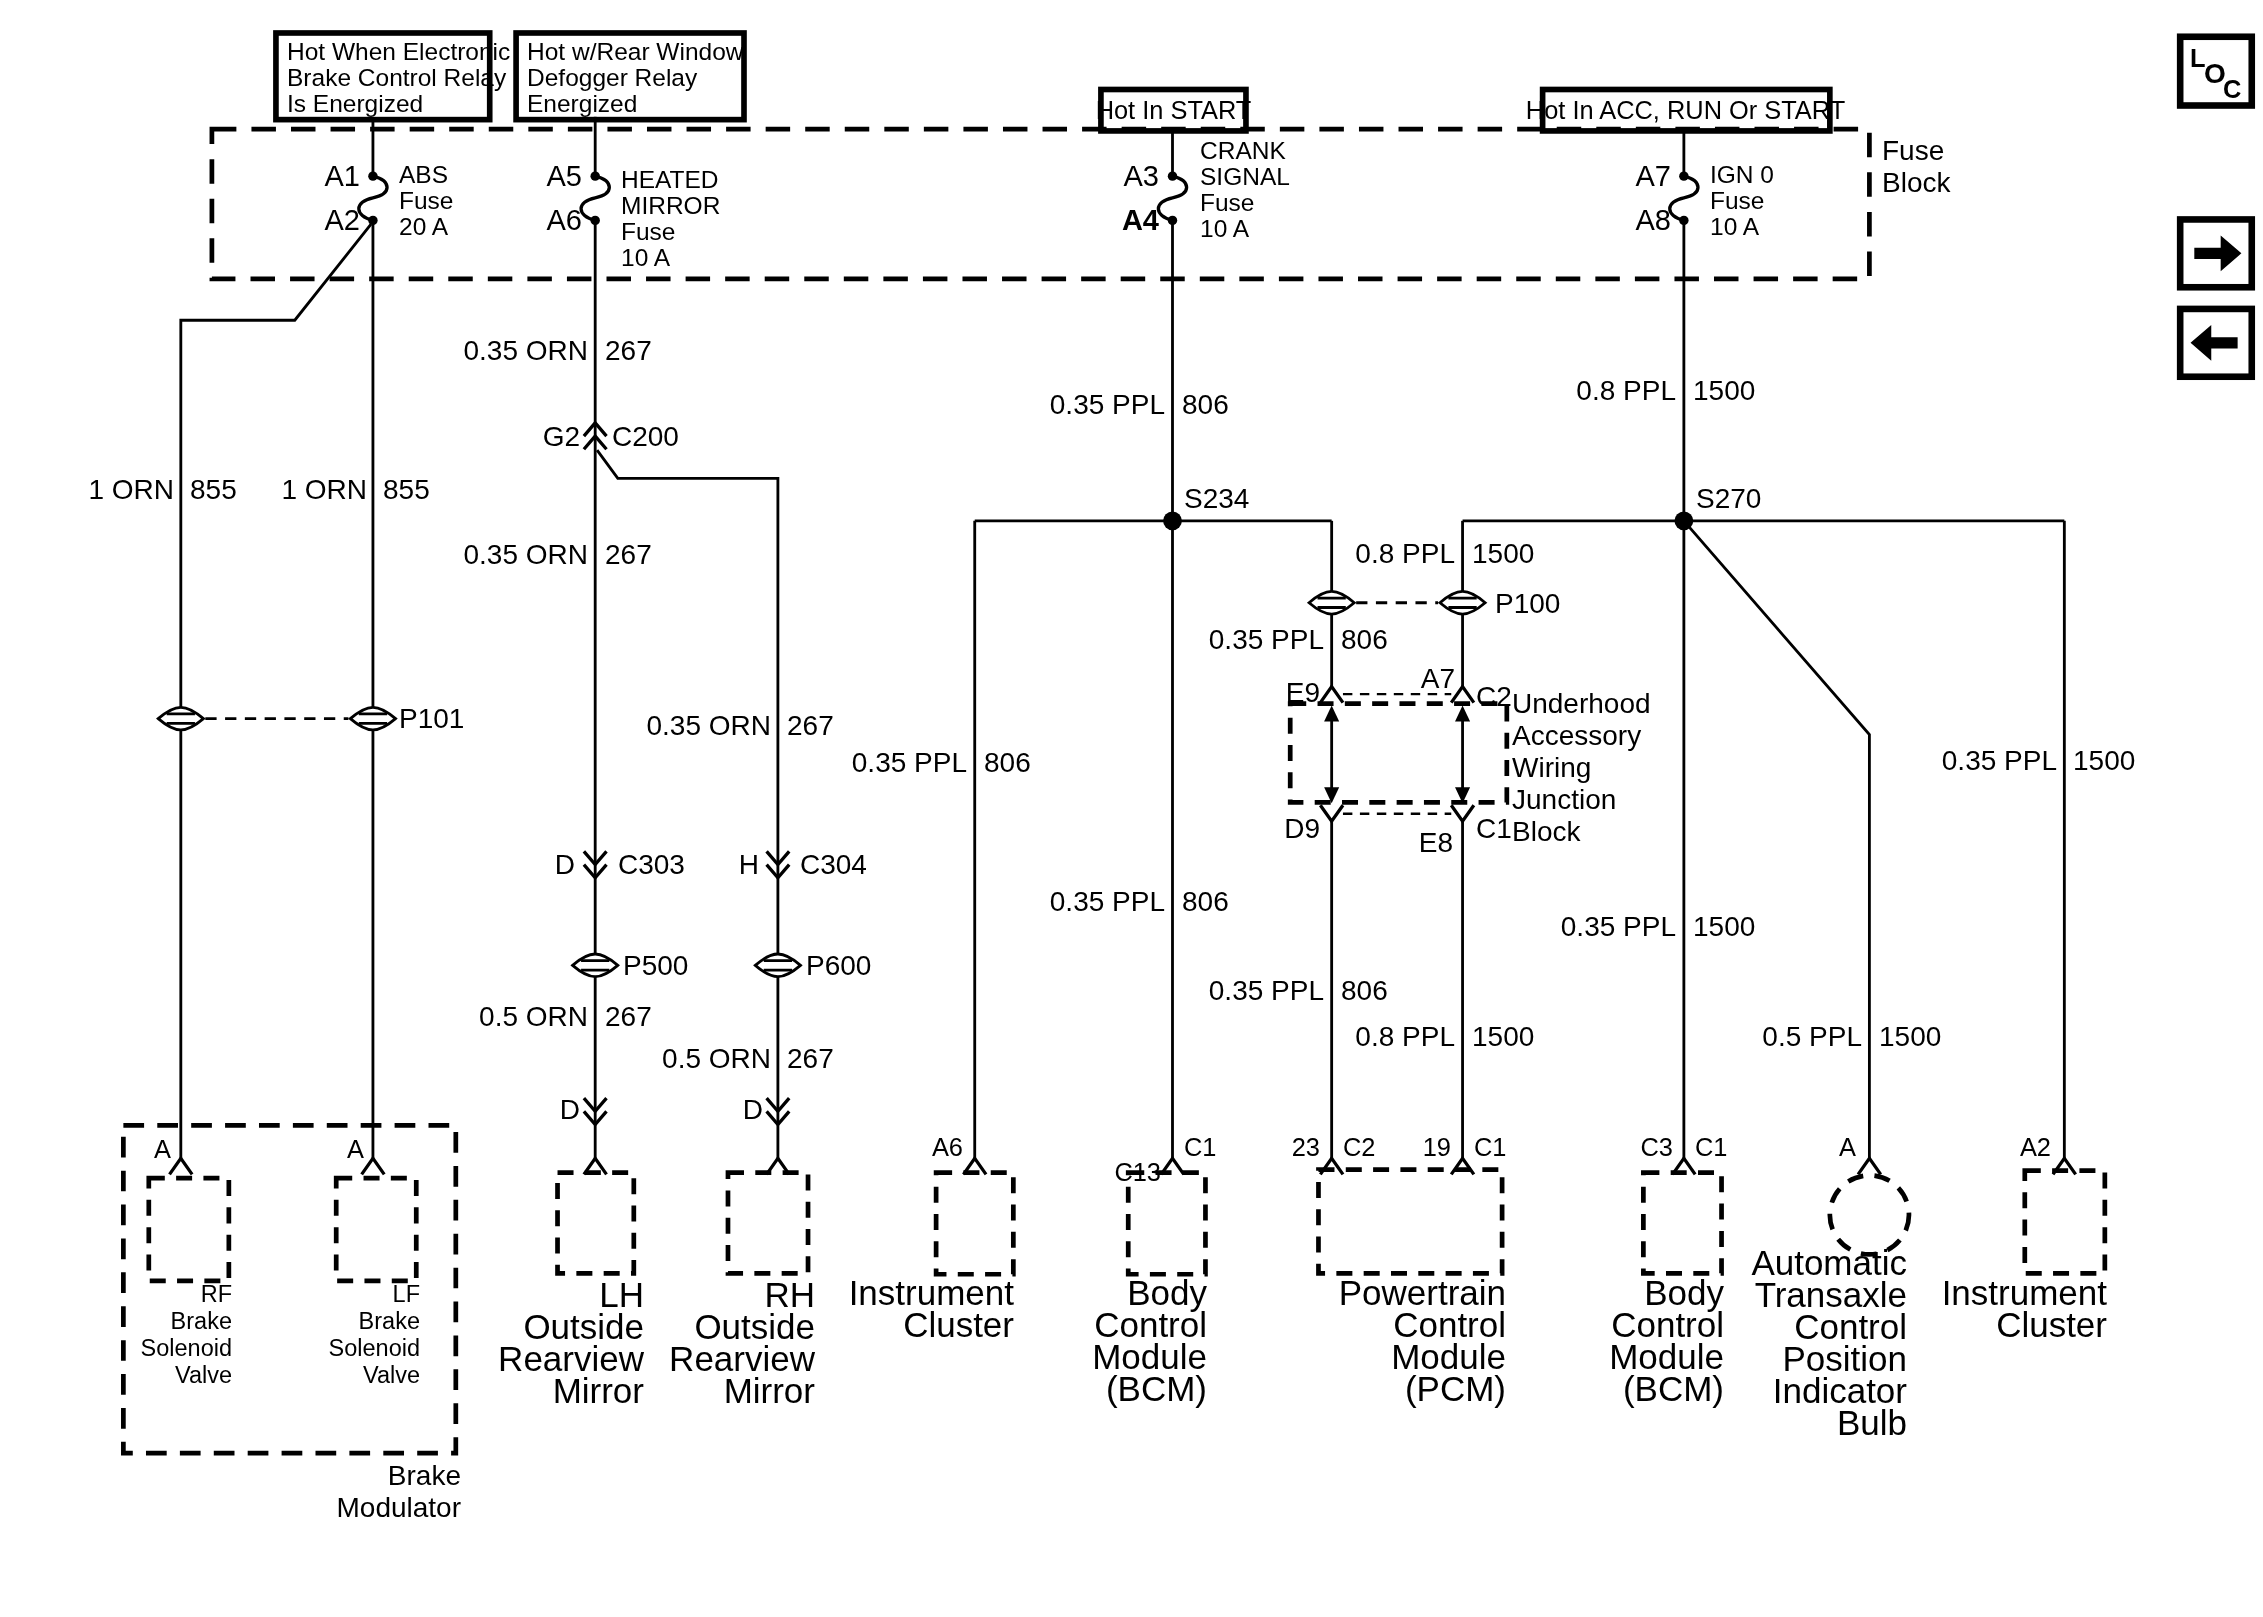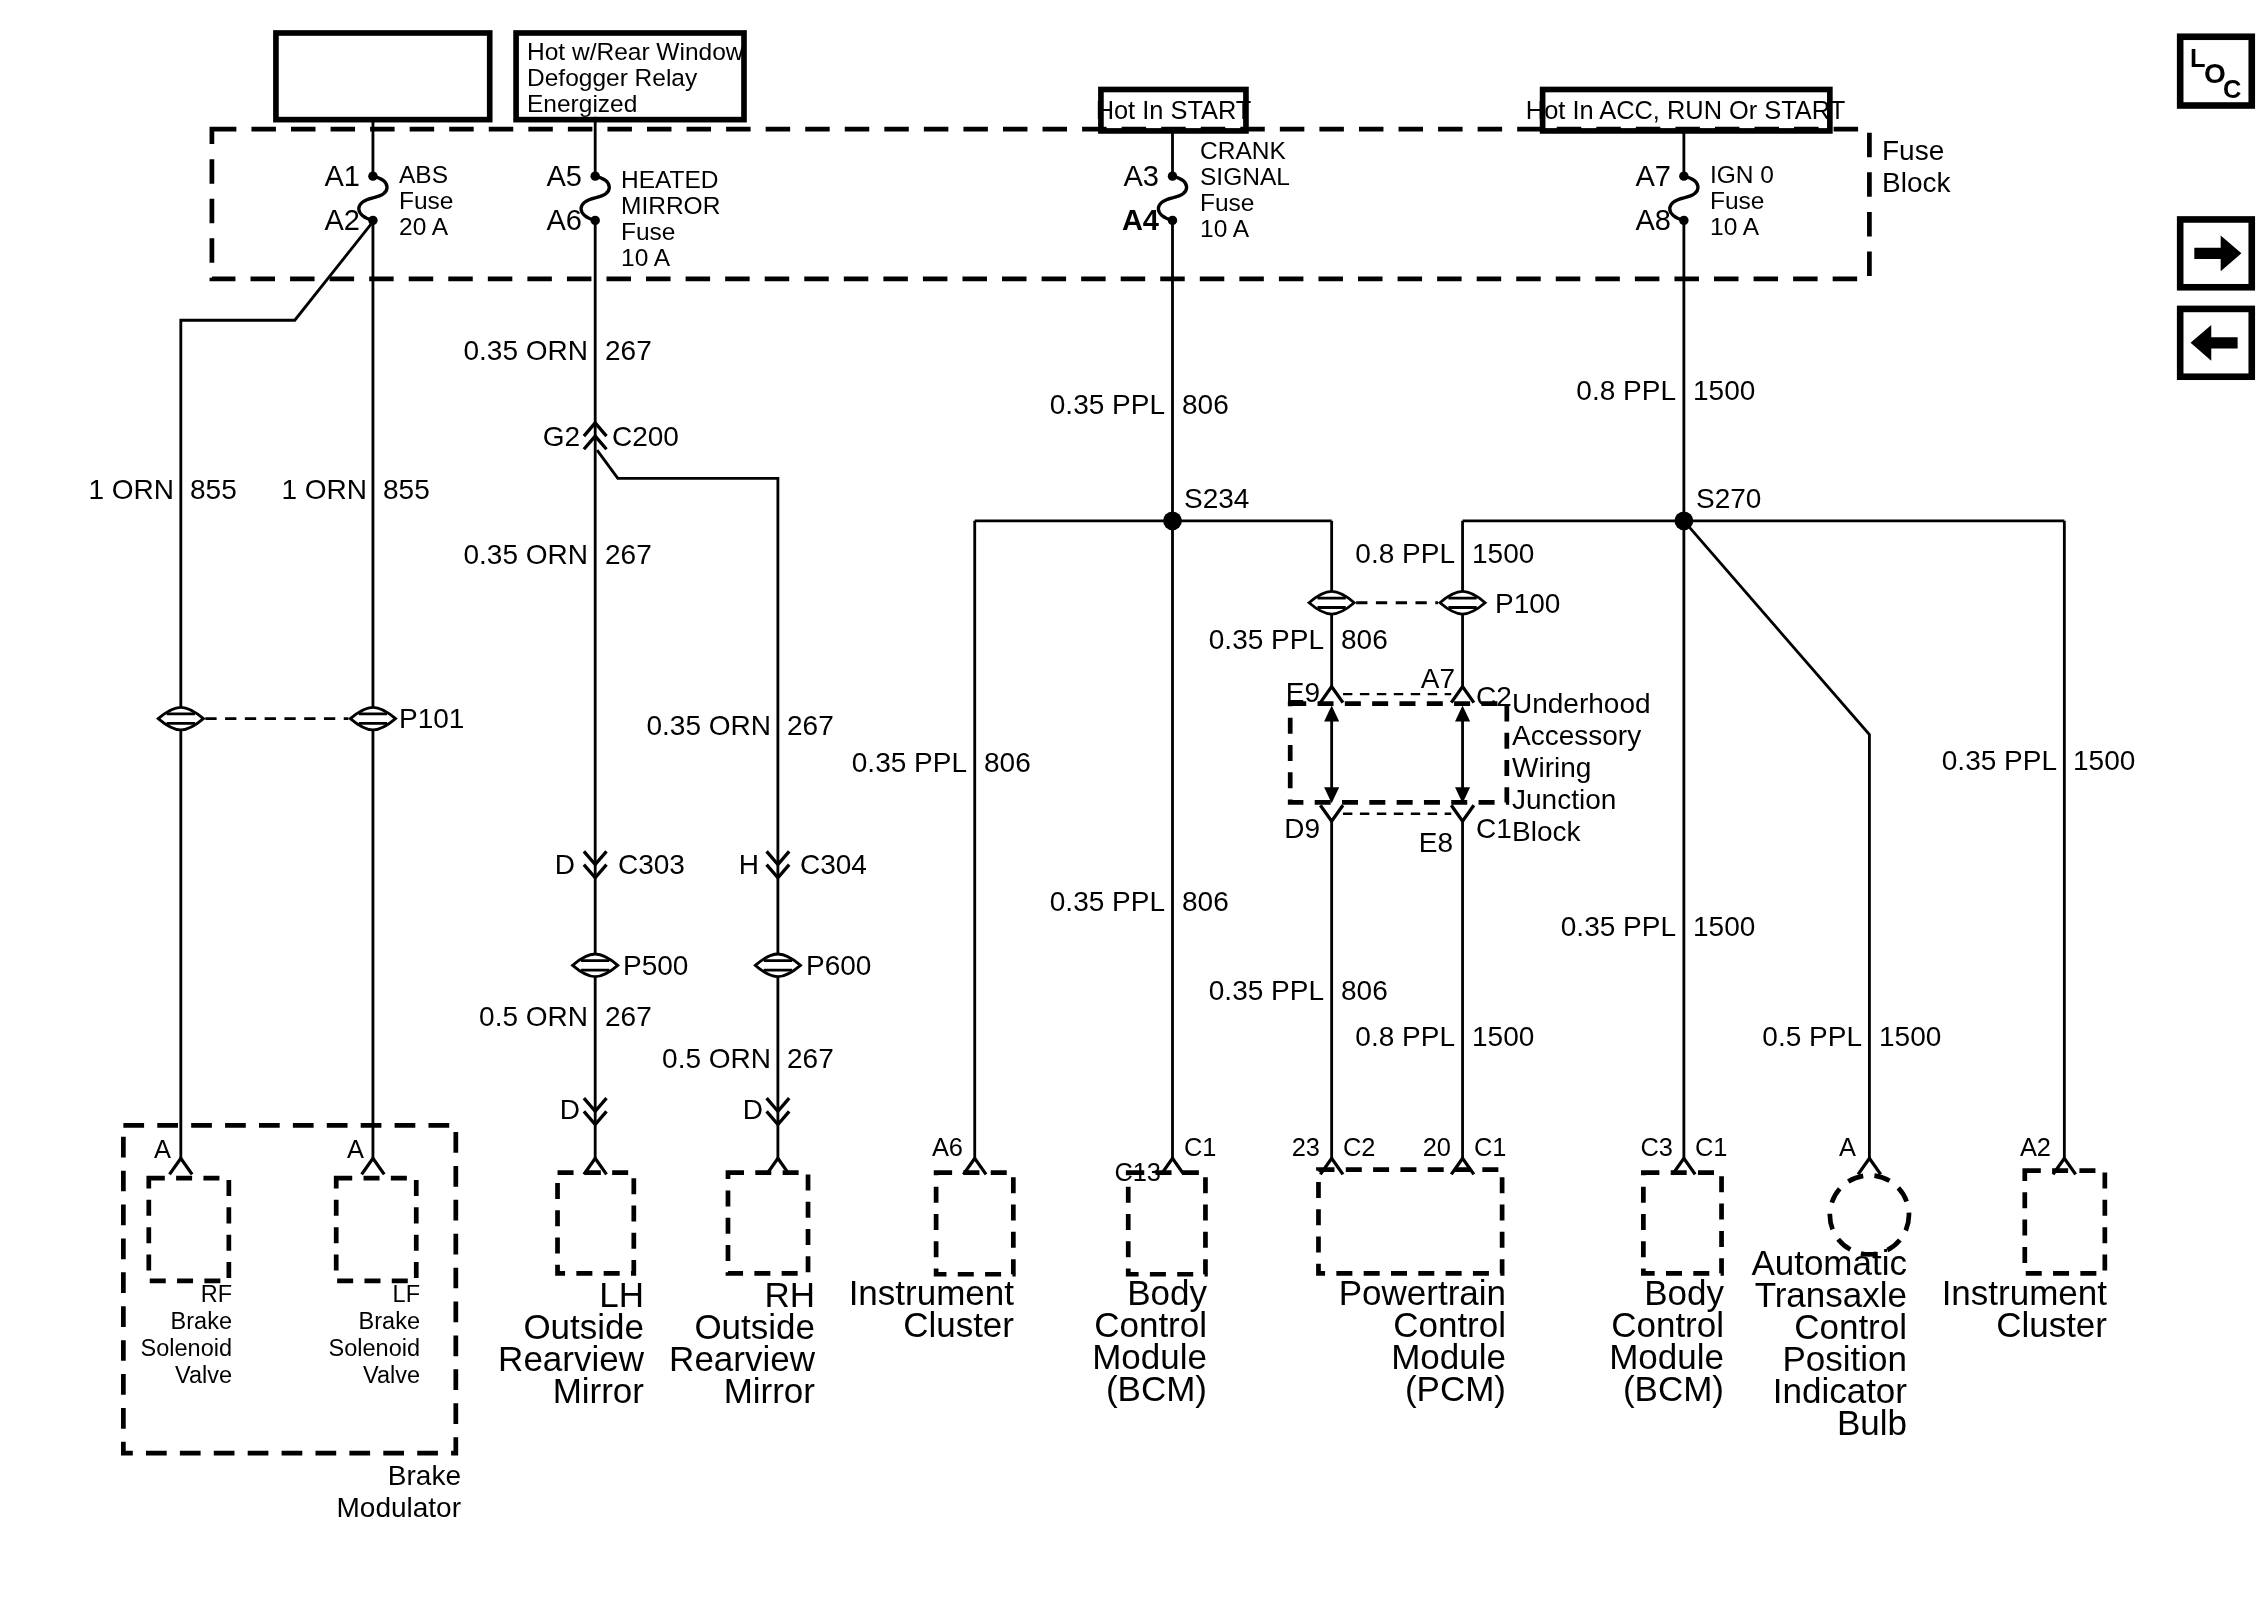--- a/index.html
+++ b/index.html
@@ -164,20 +164,25 @@
             <path d="M-15,-5 H15 M-15,5 H15"></path>
           </g>
     </g>
   </g>
 </svg>
 
 <span class="loc-letter s27" style="left:2190px;top:45px;">L</span>
 <span class="loc-letter s30" style="left:2204px;top:59px;position:absolute;">O</span>
 <span class="loc-letter s27" style="left:2223px;top:76px;position:absolute;">C</span>
 
+<div class="t blk26" style="left:287px;top:39px;">
+  <div>Hot When Electronic</div>
+      <div>Brake Control Relay</div>
+      <div>Is Energized</div>
+</div>
 <div class="t blk26" style="left:527px;top:39px;">
   <div>Hot w/Rear Window</div>
       <div>Defogger Relay</div>
       <div>Energized</div>
 </div>
 <div class="t s27 ctr" style="left:1101px;top:89px;width:145px;height:41px;">Hot In START</div>
 <div class="t s27 ctr" style="left:1542px;top:89px;width:287px;height:41px;">Hot In ACC, RUN Or START</div>
 
 <div class="t" style="left:1882px;top:135px;font-size:28px;line-height:32px;">
   <div>Fuse</div>
@@ -290,21 +295,21 @@
 
 <span class="t s27" style="right:2093px;top:1136px;">A</span>
 <span class="t s27" style="right:1900px;top:1136px;">A</span>
 <span class="t s30" style="right:1684px;top:1095px;">D</span>
 <span class="t s30" style="right:1501px;top:1095px;">D</span>
 <span class="t s27" style="right:1301px;top:1134px;">A6</span>
 <span class="t s27" style="right:1103px;top:1134px;margin-top:25px;">C13</span>
 <span class="t s27" style="left:1184px;top:1134px;">C1</span>
 <span class="t s27" style="right:944px;top:1134px;">23</span>
 <span class="t s27" style="left:1343px;top:1134px;">C2</span>
-<span class="t s27" style="right:813px;top:1134px;">20</span>
+<span class="t s27" style="right:813px;top:1134px;">19</span>
 <span class="t s27" style="left:1474px;top:1134px;">C1</span>
 <span class="t s27" style="right:591px;top:1134px;">C3</span>
 <span class="t s27" style="left:1695px;top:1134px;">C1</span>
 <span class="t s27" style="right:408px;top:1134px;">A</span>
 <span class="t s27" style="right:213px;top:1134px;">A2</span>
 
 <div class="modlbl-sm" style="right:2032px;top:1281px;">
   <div>RF</div>
       <div>Brake</div>
       <div>Solenoid</div>

